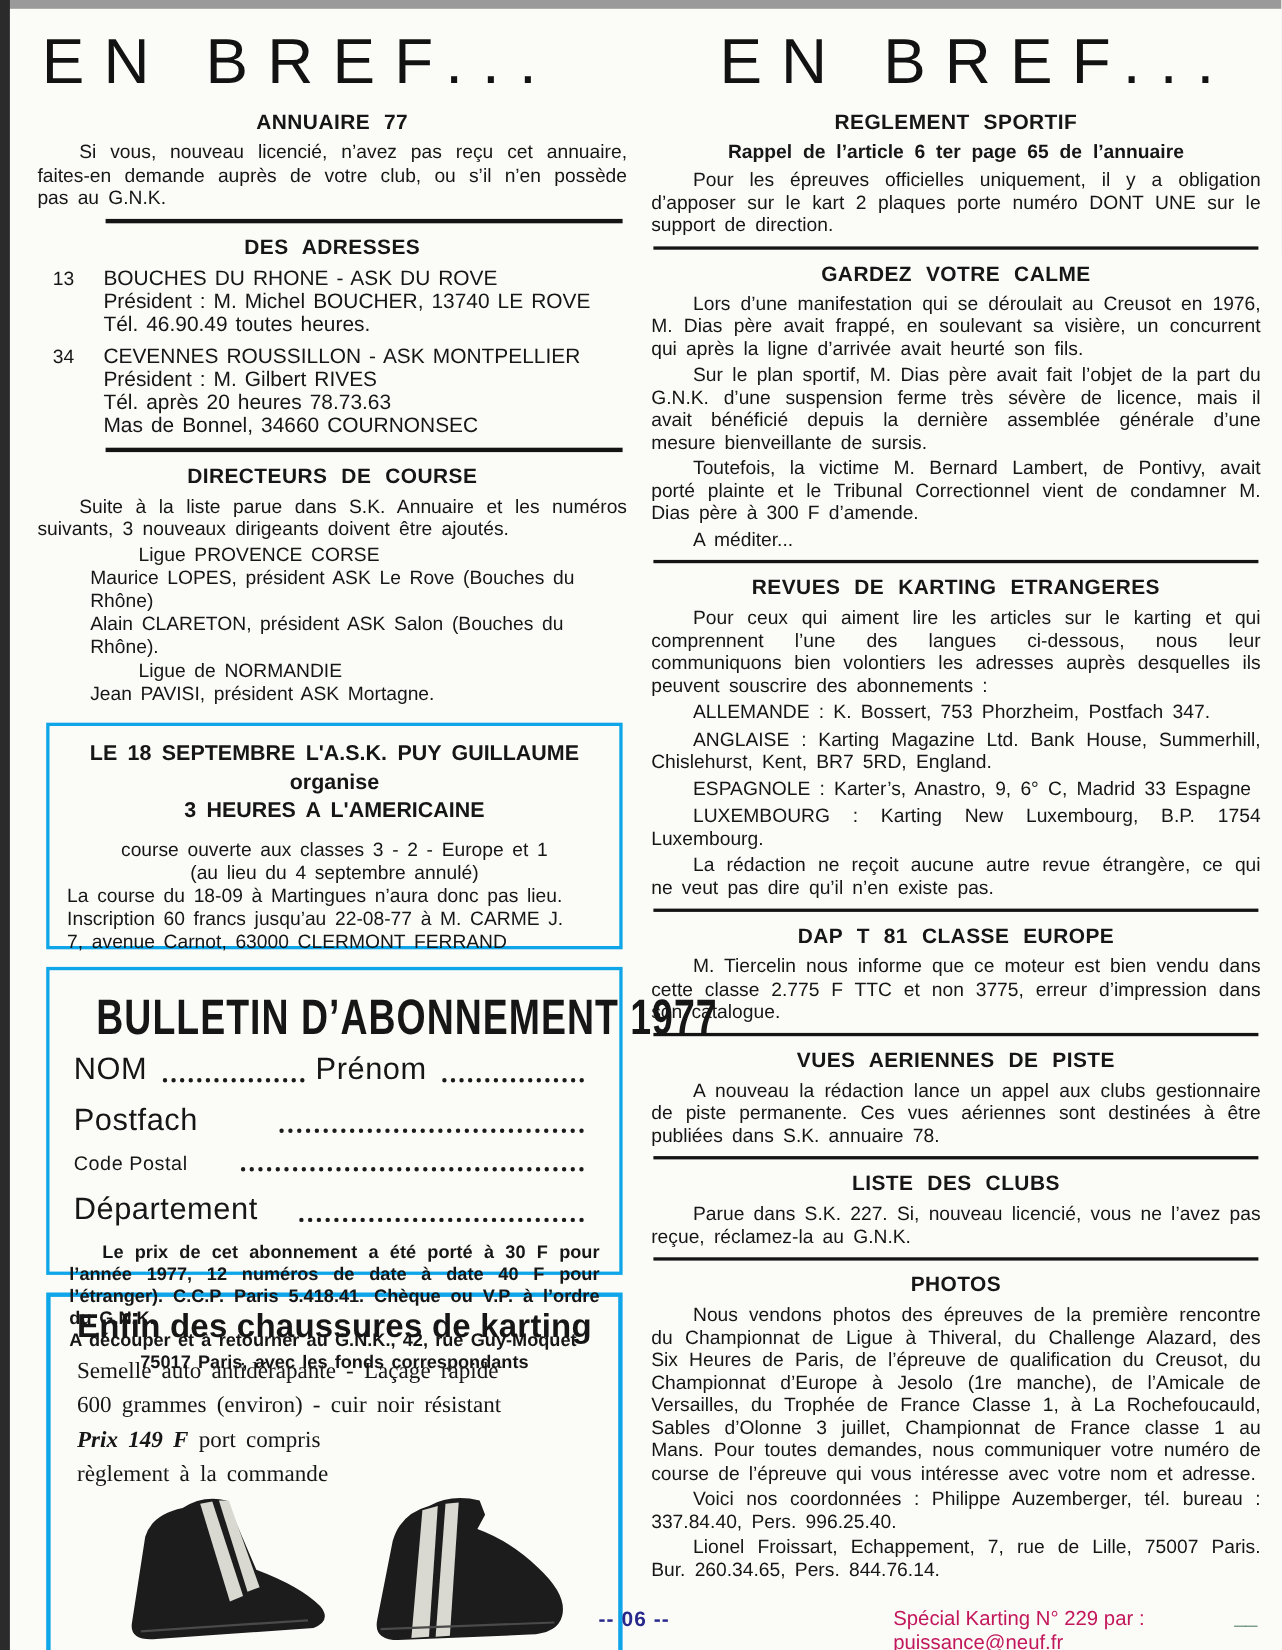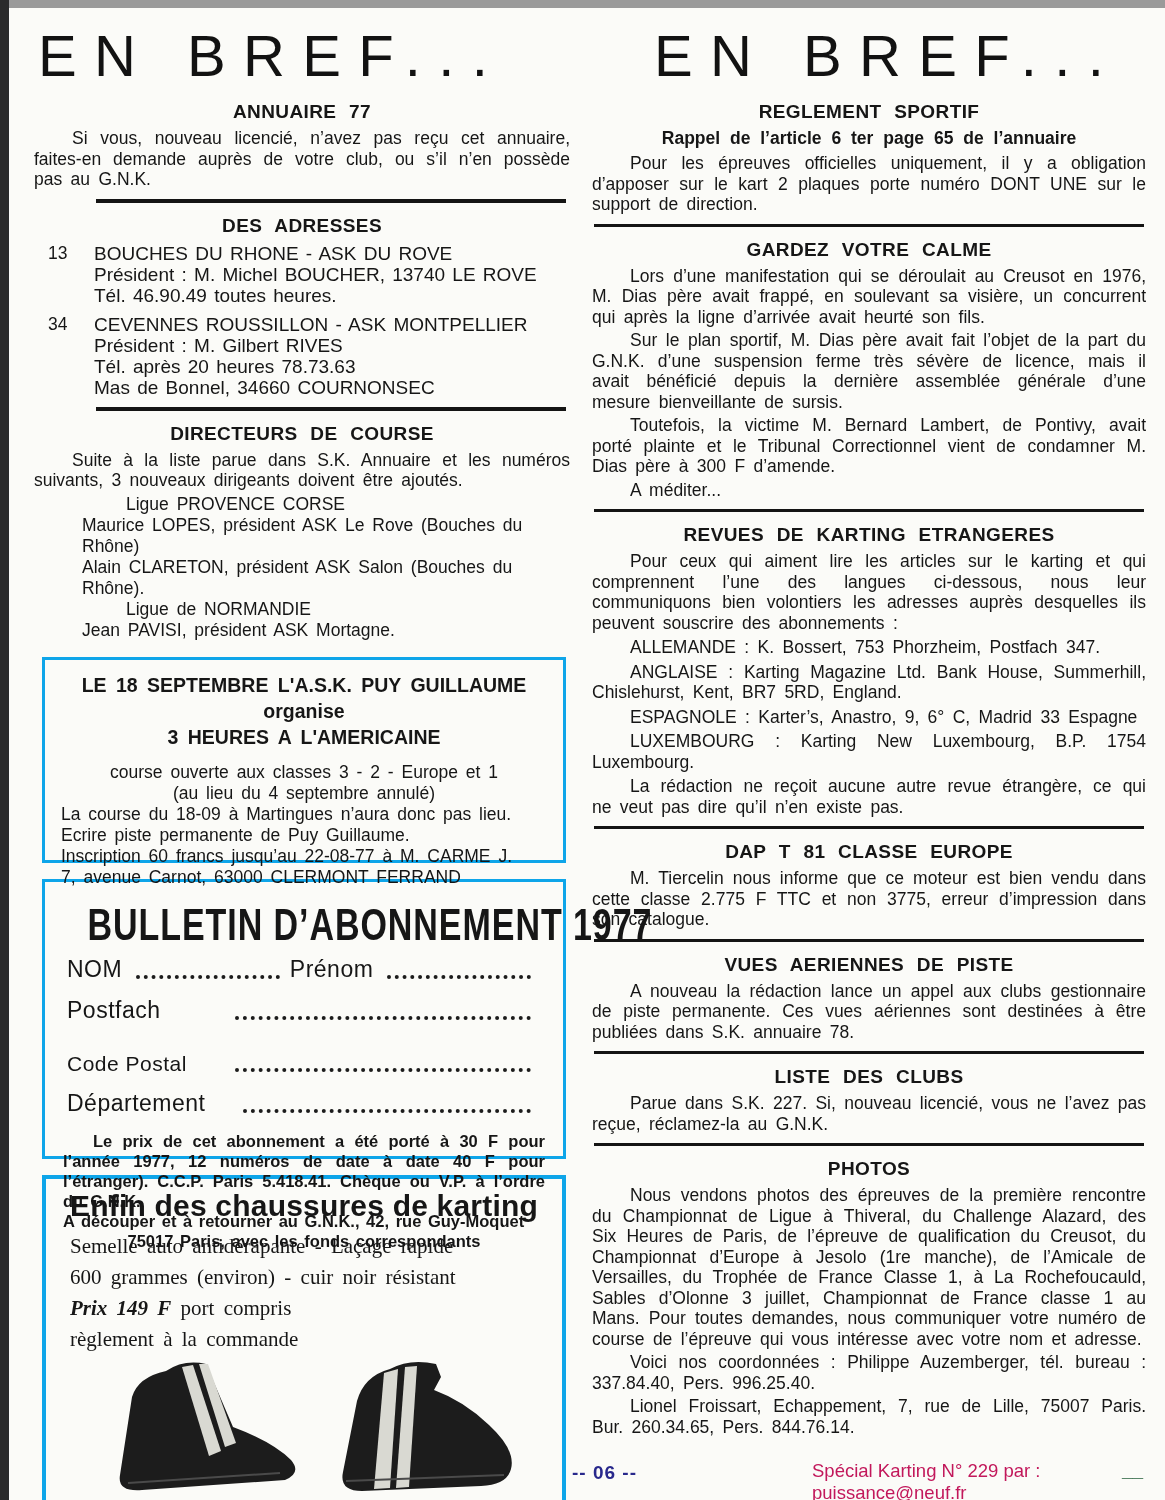--- a/index.html
+++ b/index.html
@@ -54,42 +54,42 @@
   .box1-line{font-size:17.5px;line-height:21px;margin-left:6px;word-spacing:3px;}
   .box1 .gap{height:12px;}
 
   .box2{height:280px;padding:6px 18px 0;}
   .bulletin-title{text-align:right;margin:16px 0 10px;}
   .bulletin-title span{
     display:inline-block;font-weight:bold;font-size:37px;letter-spacing:1px;
     transform:scale(0.92,1.22);transform-origin:center;white-space:nowrap;
   }
   .form-row{display:flex;align-items:flex-end;margin:10px 4px 14px;}
-  .form-label{font-size:23px;flex:none;letter-spacing:0.5px;}
-  .form-label.small{font-size:21px;margin-top:14px;}
+  .form-label{font-size:28px;flex:none;letter-spacing:0.5px;}
+  .form-label.small{font-size:18px;}
   .dots{flex:1;border-bottom:4px dotted #1c1c1c;margin:0 10px 4px 14px;height:1px;}
   .bold-note{
     font-size:16.5px;line-height:20px;font-weight:bold;text-align:justify;
     text-indent:30px;word-spacing:2.5px;margin:2px 0 0;
   }
   .bold-line{font-size:16.5px;line-height:20px;font-weight:bold;word-spacing:2px;}
   .bold-line.centered{text-align:center;}
 
   .box3{height:374px;border-width:4px;padding:8px 14px 0;}
   .ad-title{font-weight:bold;font-size:30px;text-align:center;margin:2px 0 8px;letter-spacing:0.2px;}
   .ad-line{font-family:"Liberation Serif", serif;font-size:21px;line-height:31px;word-spacing:4px;margin-left:10px;}
   .ad-price-em{font-style:italic;font-weight:bold;}
   .boots{display:block;margin:2px auto 0;}
   .ad-brand-row{display:flex;align-items:baseline;margin:2px 0 0;}
   .ad-brand{font-weight:bold;font-size:29px;letter-spacing:0.2px;margin-left:8px;}
 
   
   .rev-para{margin:4px 0;}
   .footer{position:absolute;left:0;top:1460px;width:1165px;height:34px;font-size:19px;}
-  .footer-page{position:absolute;left:572px;top:2px;color:#28288c;font-weight:bold;letter-spacing:1px;}
+  .footer-page{position:absolute;left:544px;top:2px;color:#28288c;font-weight:bold;letter-spacing:1px;}
   .footer-credit{position:absolute;left:812px;top:0;color:#c2185b;font-size:18.5px;}
   .footer-mark{position:absolute;left:1122px;top:0;color:#14532d;font-weight:bold;}
 </style>
 </head>
 <body>
 
 <div class="page">
   <div class="scan-top"></div>
   <div class="scan-left"></div>
 
@@ -130,21 +130,20 @@
       <div class="dir-name">Jean PAVISI, président ASK Mortagne.</div>
     </div>
 
     <div class="box box1">
       <div class="box1-title">LE 18 SEPTEMBRE L'A.S.K. PUY GUILLAUME  organise</div>
       <div class="box1-title">3 HEURES A L'AMERICAINE</div>
       <div class="gap"></div>
       <div class="box1-center">course ouverte aux classes 3 - 2 - Europe et 1</div>
       <div class="box1-center">(au lieu du 4 septembre annulé)</div>
       <div class="box1-line">La course du 18-09 à Martingues n’aura donc pas lieu.</div>
-      <div class="box1-line">Ecrire piste permanente de Puy Guillaume.</div>
       <div class="box1-line">Inscription 60 francs jusqu’au 22-08-77 à M. CARME J.</div>
       <div class="box1-line">7, avenue Carnot, 63000 CLERMONT FERRAND</div>
     </div>
 
     <div class="box box2">
       <div class="bulletin-title"><span>BULLETIN  D’ABONNEMENT  1977</span></div>
       <div class="form-row">
         <span class="form-label">NOM</span>
         <span class="dots"></span>
         <span class="form-label">Prénom</span>

